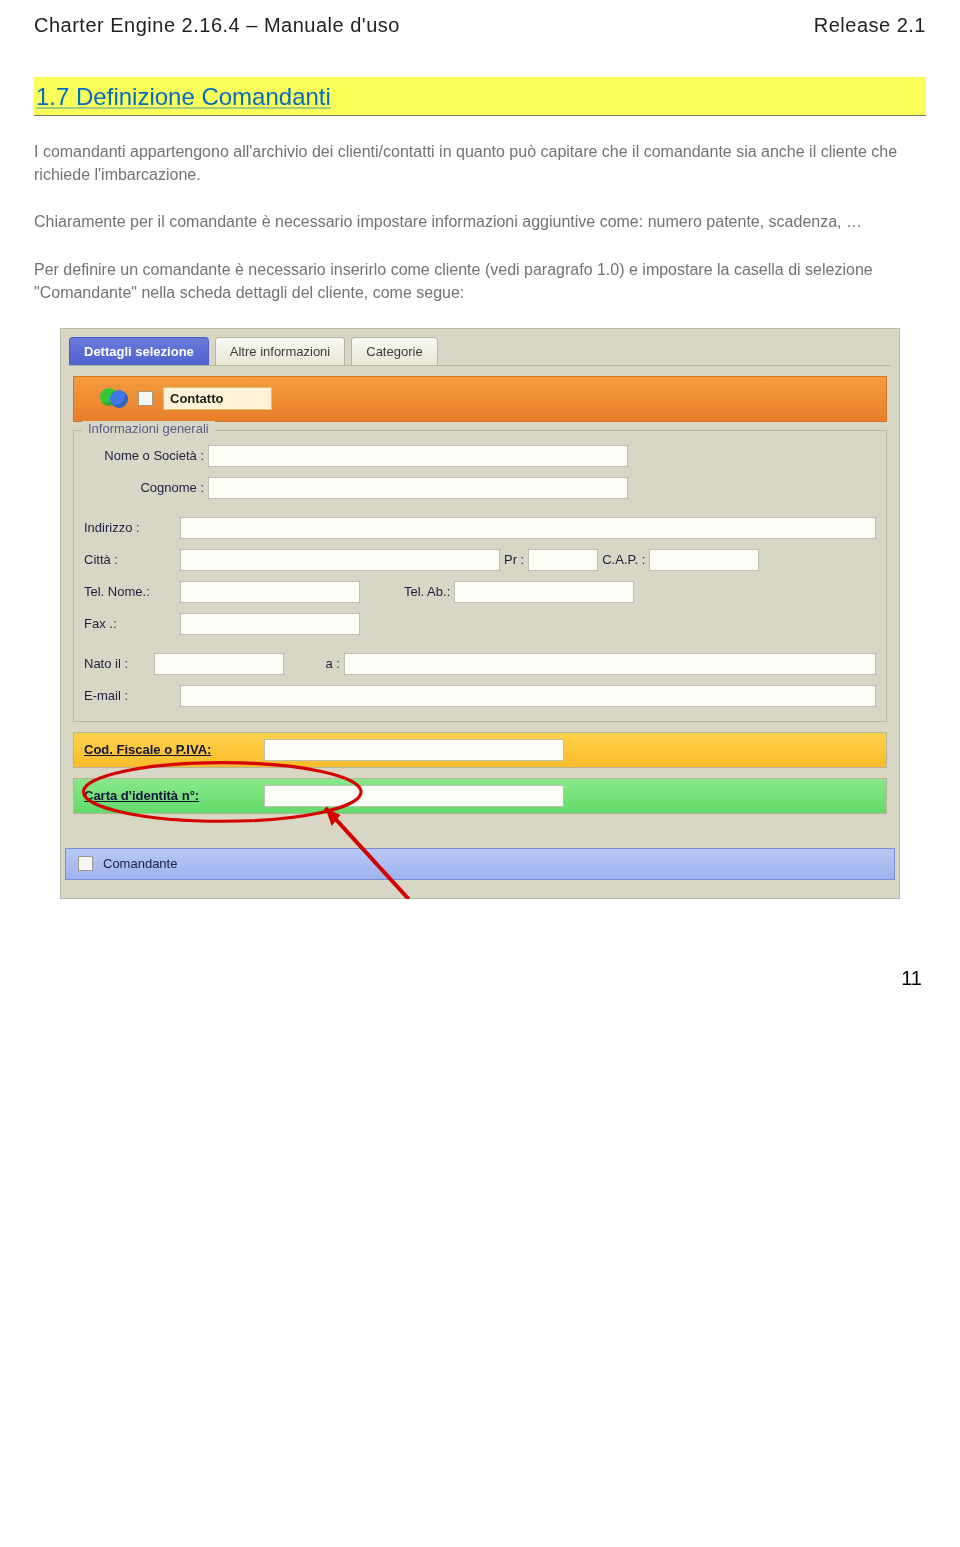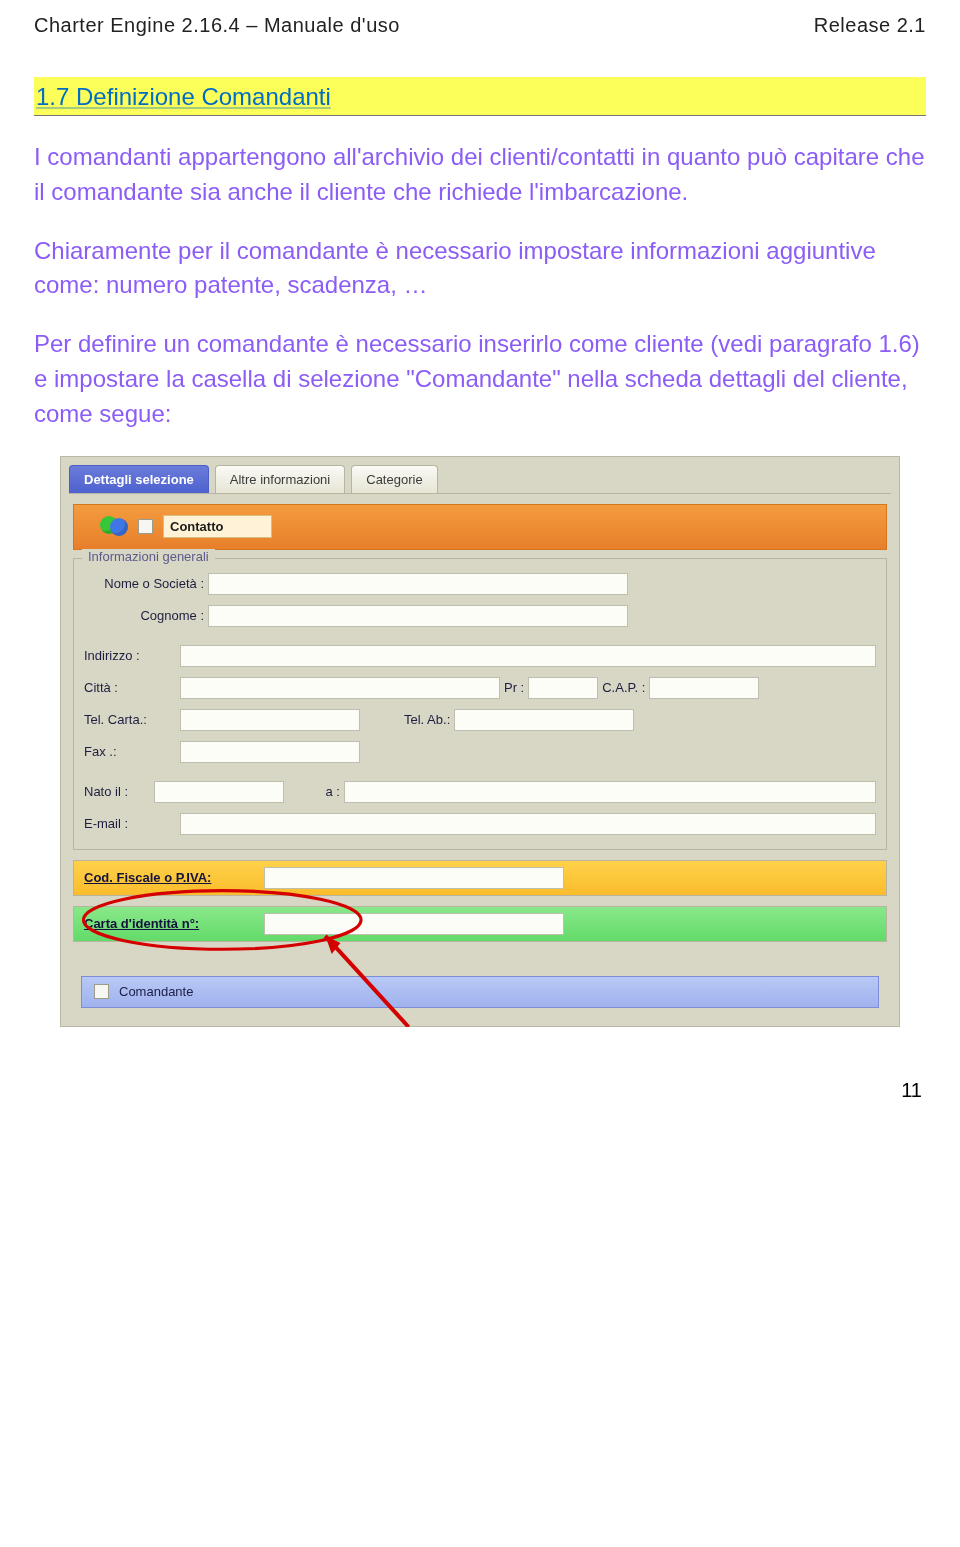--- a/index.html
+++ b/index.html
@@ -24,23 +24,23 @@
     border-bottom: 1px solid #777;
     font-size: 24px;
     color: #006cc5;
     padding: 6px 4px 4px 2px;
     text-decoration: underline;
     text-decoration-color: rgba(0,108,197,.35);
     font-family: Arial, sans-serif;
   }
   .body-text {
     margin: 0 34px;
-    font-size: 24px;
+    font-size: 16px;
     line-height: 1.45;
-    color: #8b5cf6;
+    color: #737373;
   }
   .body-text p { margin: 24px 0; }
   .screenshot-wrap {
     margin: 6px 0 0 60px;
     position: relative;
     width: 840px;
   }
   .app-panel {
     width: 840px;
     background: #d8d6c4;
@@ -134,47 +134,47 @@
   .band {
     margin: 10px 12px 0; padding: 6px 10px; display:flex; align-items:center; gap:10px;
     border:1px solid #b7b59f;
   }
   .band.yellow { background: linear-gradient(#ffd24a,#fabc2c); }
   .band.green  { background: linear-gradient(#89e88a,#63db69); }
   .band .blab { font-weight:bold; text-decoration:underline; color:#12123c; width:170px;}
   .band .bin { height:22px; background:#fdfdf8; border:1px solid #bfbfb0; flex:0 0 300px;}
   
   .cmd-bar {
-    margin: 34px 20px 14px;
+    margin: 34px 4px 14px;
     background: linear-gradient(#b8c9f5,#9fb2ed);
     border:1px solid #7d8ed6;
     height:32px; display:flex; align-items:center; gap:10px; padding:0 12px;
   }
   .cmd-bar .lbl2 { color:#20204a; }
   .spacer-bottom { height: 4px; }
   
   .overlay { position:absolute; left:0; top:0; width:100%; height:100%; pointer-events:none; }
   .page-num {
-    text-align: right; padding: 52px 38px 24px 0; font-size: 20px;
+    text-align: right; padding: 68px 38px 24px 0; font-size: 20px;
   }
 </style>
 </head>
 <body>
 
 <div class="page-header">
   <span>Charter Engine 2.16.4 – Manuale d'uso</span>
   <span>Release 2.1</span>
 </div>
 
 <div class="section-heading">1.7  Definizione Comandanti</div>
 
 <div class="body-text">
   <p>I comandanti appartengono all'archivio dei clienti/contatti in quanto può capitare che il comandante sia anche il cliente che richiede l'imbarcazione.</p>
   <p>Chiaramente per il comandante è necessario impostare informazioni aggiuntive come: numero patente, scadenza, …</p>
-  <p>Per definire un comandante è necessario inserirlo come cliente (vedi paragrafo 1.6) e impostare la casella di selezione "Comandante" nella scheda dettagli del cliente, come segue:</p>
+  <p>Per definire un comandante è necessario inserirlo come cliente (vedi paragrafo 1.0) e impostare la casella di selezione "Comandante" nella scheda dettagli del cliente, come segue:</p>
 </div>
 
 <div class="screenshot-wrap">
   <div class="app-panel">
 
     <div class="tabs">
       <div class="tab active">Dettagli selezione</div>
       <div class="tab">Altre informazioni</div>
       <div class="tab">Categorie</div>
     </div>
@@ -210,21 +210,21 @@
         <span class="lbl-left" style="width:96px;">Città :</span>
         <input class="text-in w320" style="">
         <span class="lbl-mid">Pr :</span>
         <input class="text-in w70" style="">
         <span class="lbl-mid">C.A.P. :</span>
         <input class="text-in w110" style="">
       </div>
 
 
       <div class="row">
-        <span class="lbl-left" style="width:96px;">Tel. Carta.:</span>
+        <span class="lbl-left" style="width:96px;">Tel. Nome.:</span>
         <input class="text-in w180" style="">
         <span style="width:40px;"></span>
         <span class="lbl-mid">Tel. Ab.:</span>
         <input class="text-in w180" style="">
       </div>
 
       <div class="row">
         <span class="lbl-left" style="width:96px;">Fax .:</span>
         <input class="text-in w180" style="">
       </div>

